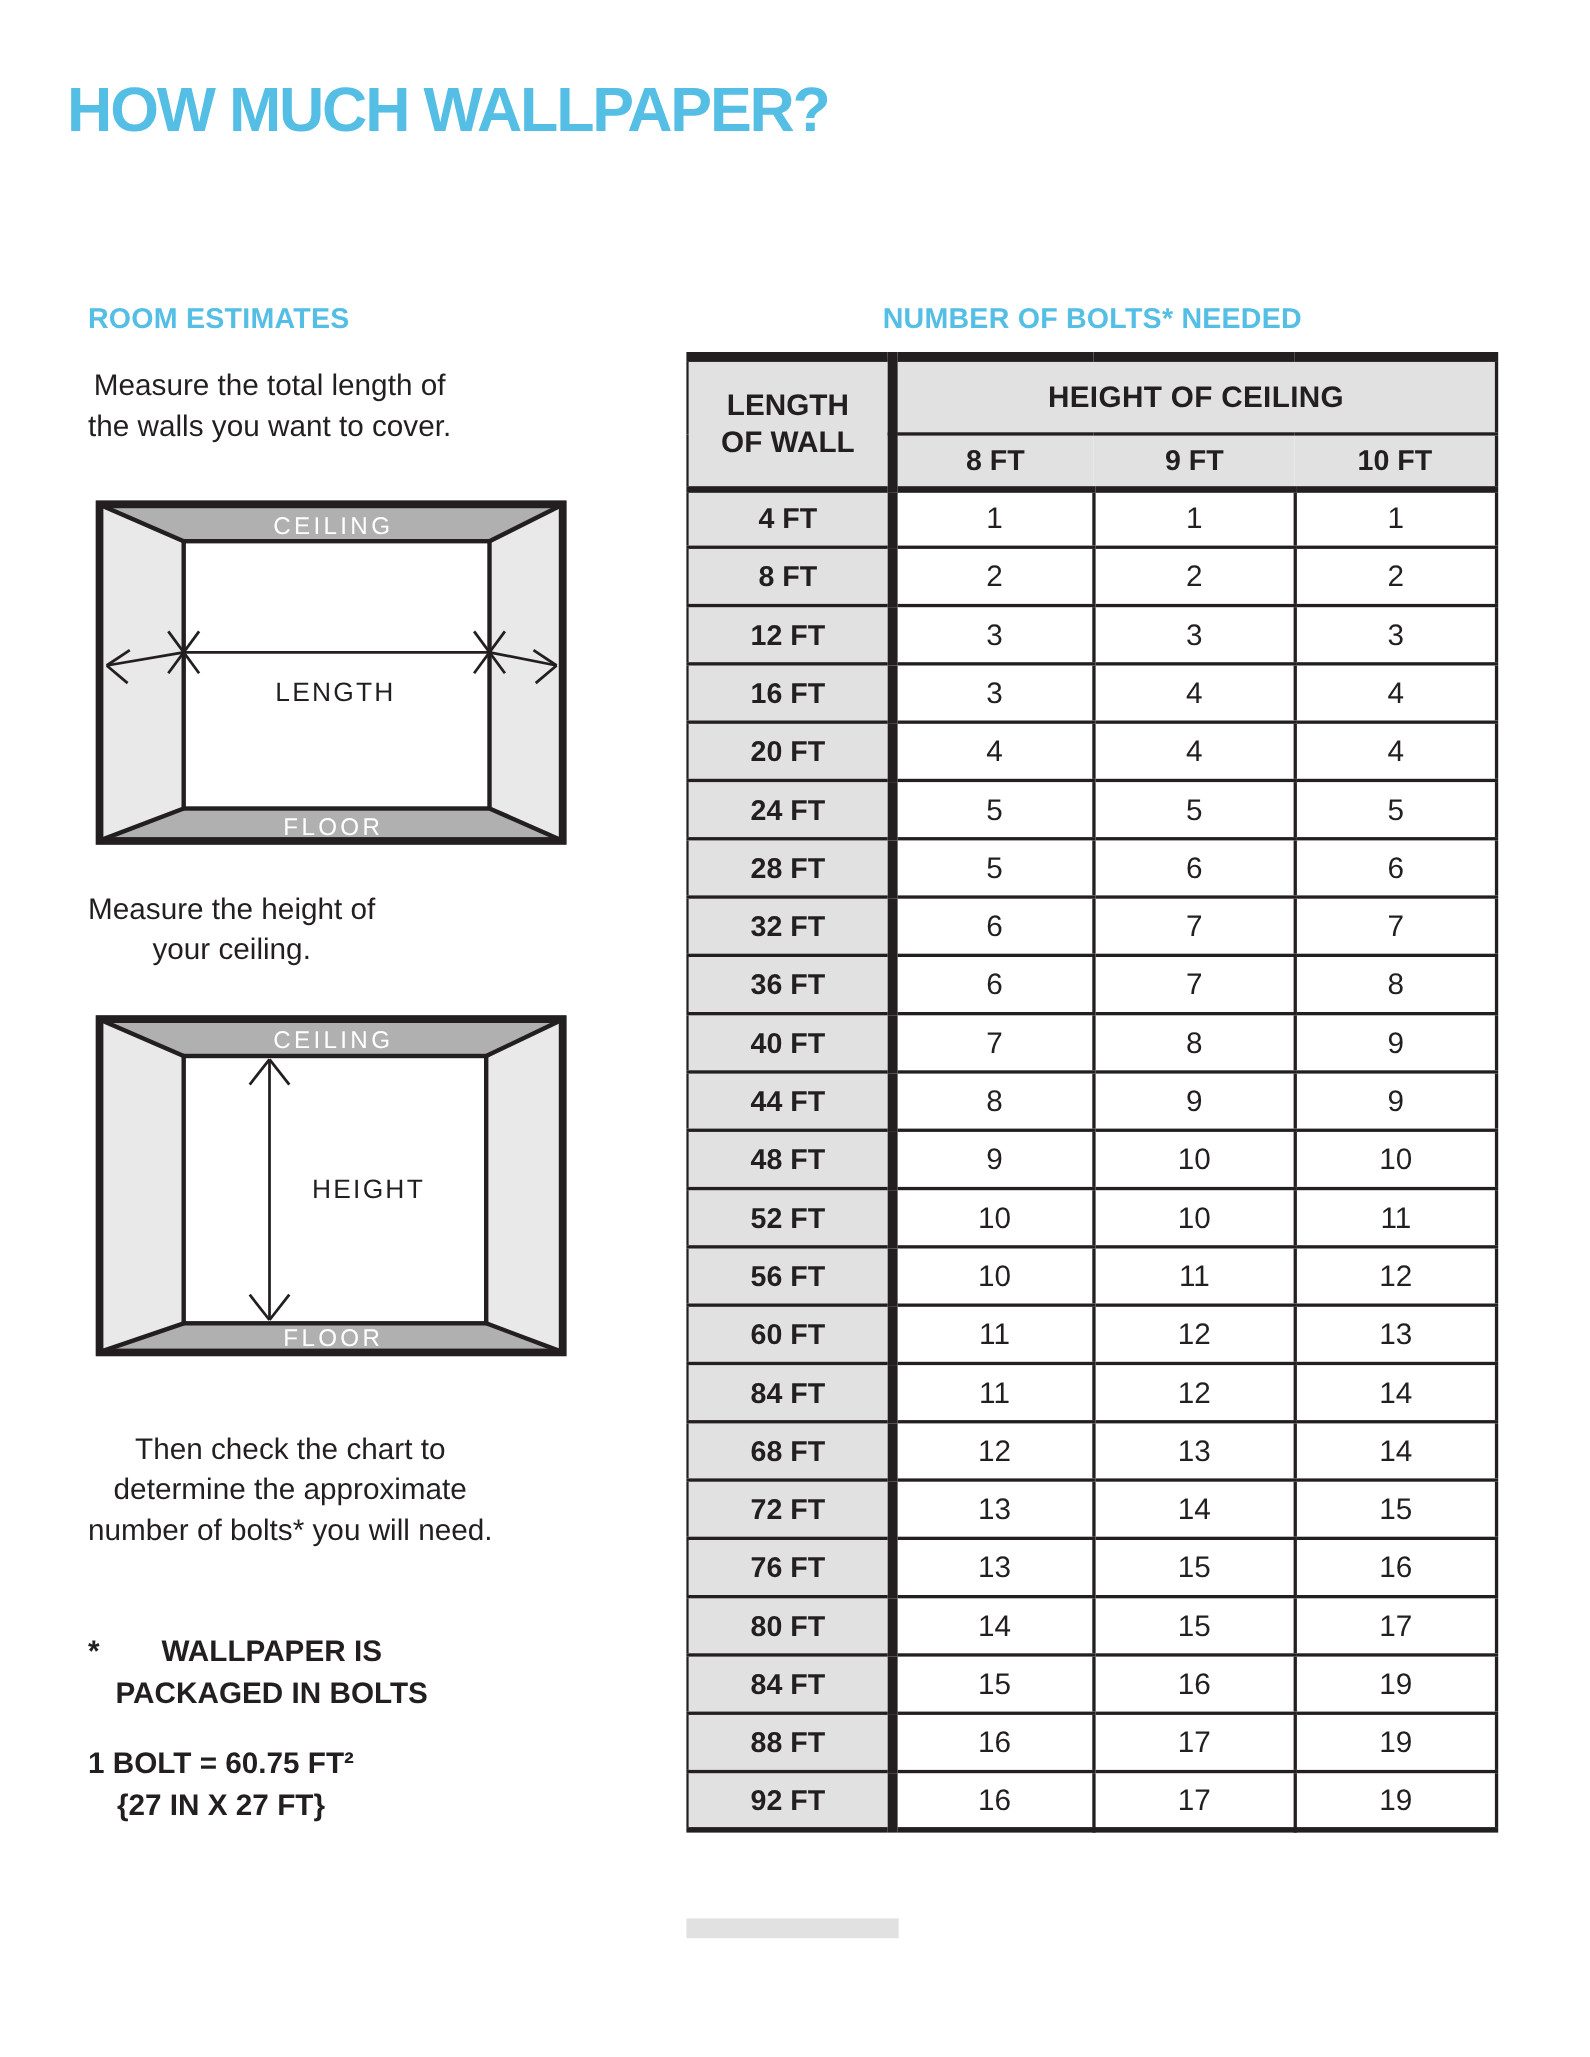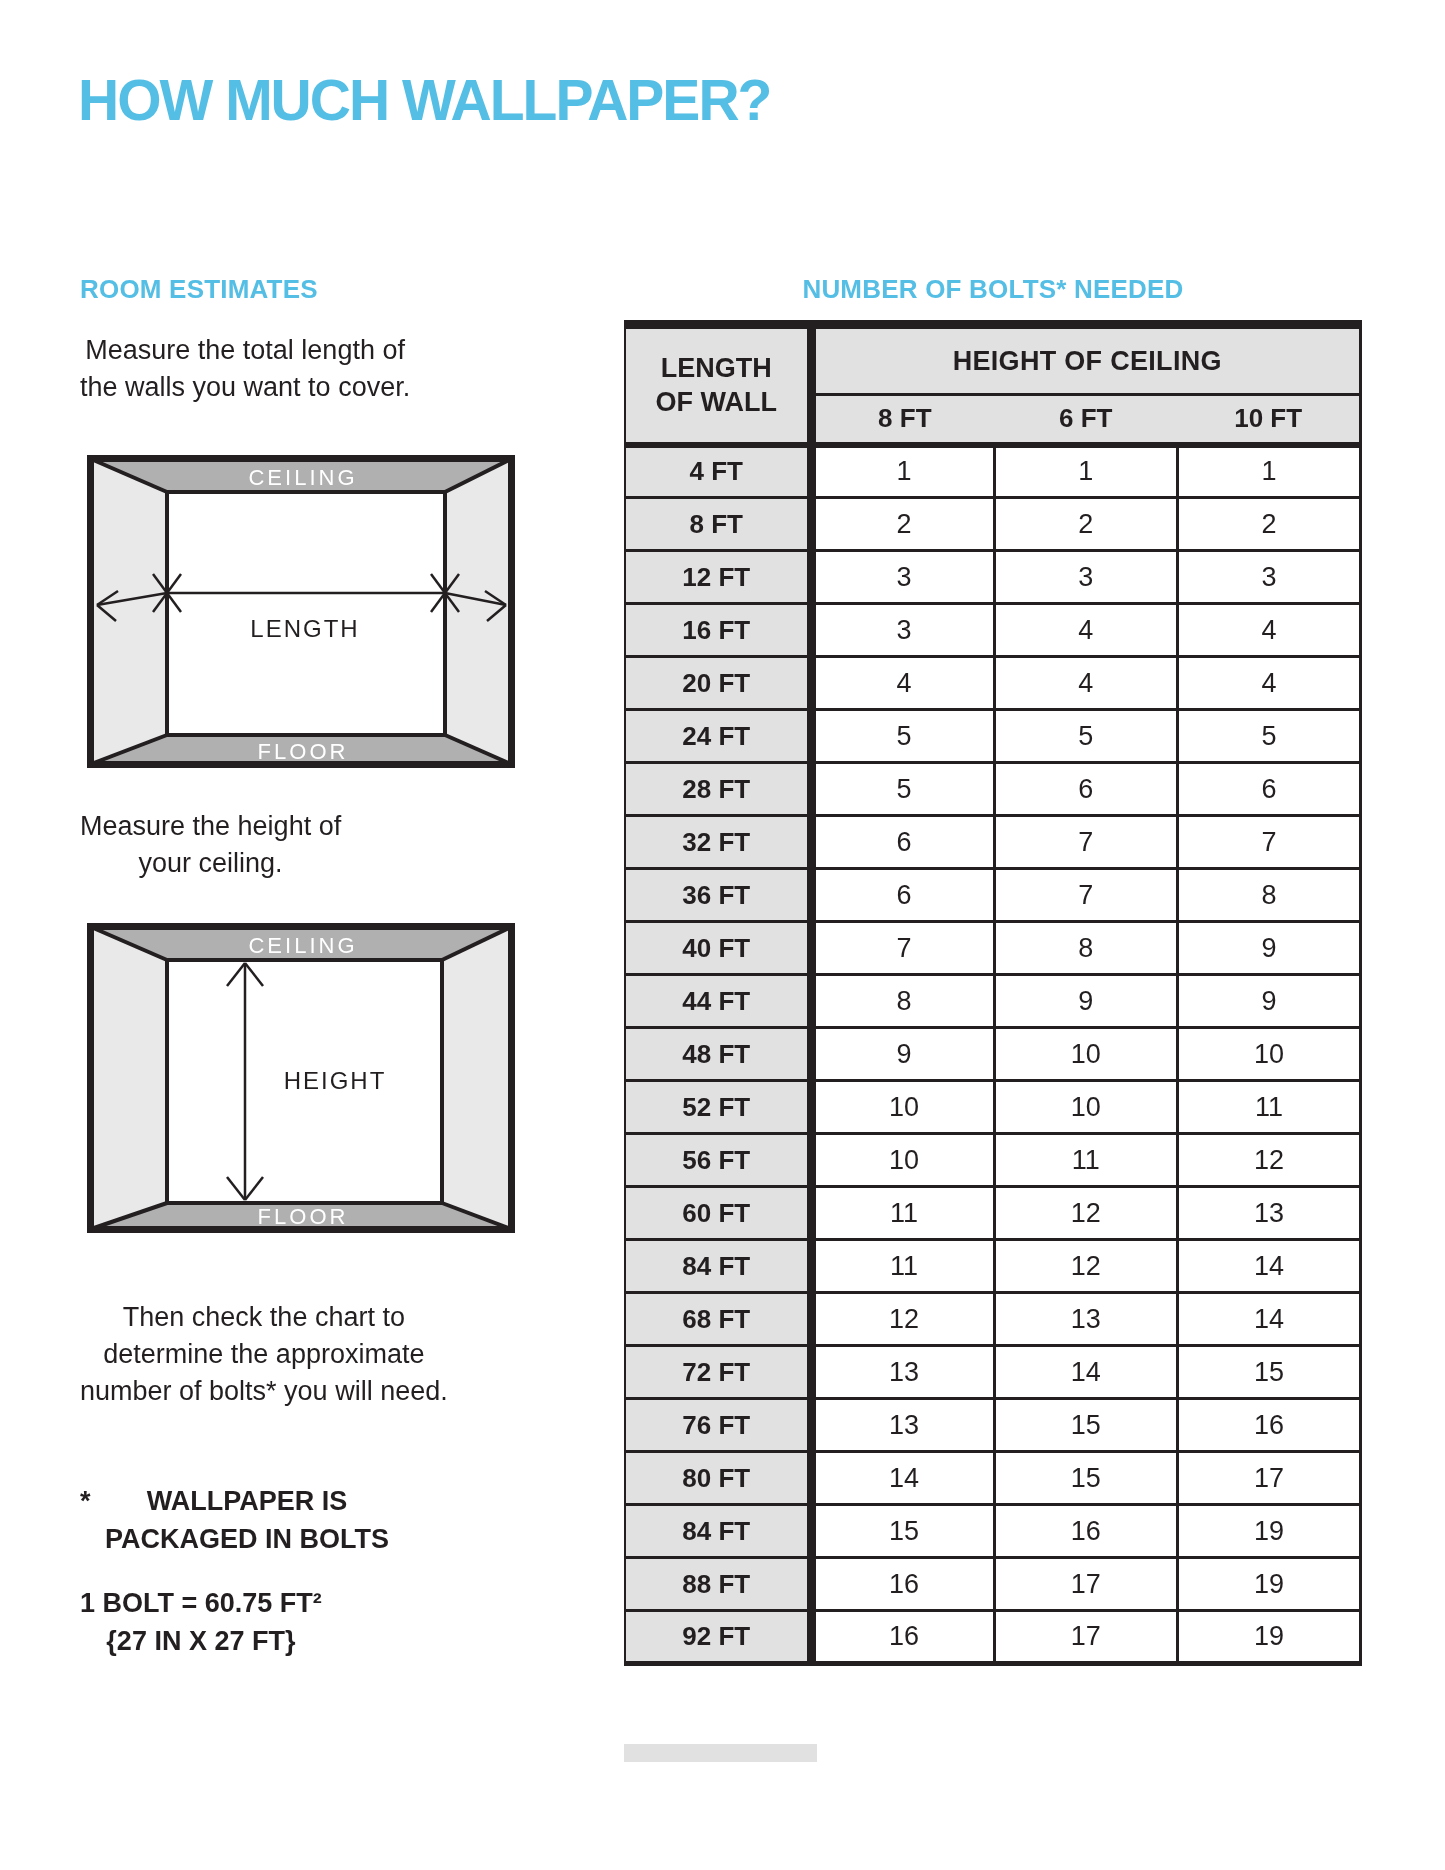--- a/index.html
+++ b/index.html
@@ -11,21 +11,21 @@
   }
   *{margin:0;padding:0;box-sizing:border-box;}
   html,body{background:#ffffff;}
   body{
     width:1445px;height:1870px;position:relative;overflow:hidden;
     font-family:"Liberation Sans","DejaVu Sans",sans-serif;color:var(--ink);
   }
   .abs{position:absolute;}
   .ml{white-space:pre-line;text-align:center;}
   .page-title{
-    left:78px;top:70px;width:900px;
+    left:61px;top:70px;width:900px;
     font-size:57px;font-weight:bold;letter-spacing:-2px;line-height:60px;color:var(--blue);
   }
   .section-heading{
     font-size:26px;font-weight:bold;line-height:30px;color:var(--blue);letter-spacing:0.2px;
   }
   .body-text{font-size:27px;line-height:37px;color:var(--ink);}
   .foot{font-size:27px;font-weight:bold;line-height:38px;color:var(--ink);}
   .foot-row{display:flex;}
   .foot-star{width:25px;flex:0 0 25px;}
   .diag{position:absolute;display:block;}
@@ -164,21 +164,21 @@
 
 <table class="bolt-table">
   <thead>
     <tr>
       <th class="corner ml" rowspan="2">LENGTH
 OF WALL</th>
       <th class="group" colspan="3">HEIGHT OF CEILING</th>
     </tr>
     <tr class="cheight">
       <th>8 FT</th>
-      <th>6 FT</th>
+      <th>9 FT</th>
       <th>10 FT</th>
     </tr>
   </thead>
   <tbody>
       <tr>
         <td class="rowlabel">4 FT</td>
         <td class="val">1</td>
         <td class="val val2">1</td>
         <td class="val val2">1</td>
       </tr>

